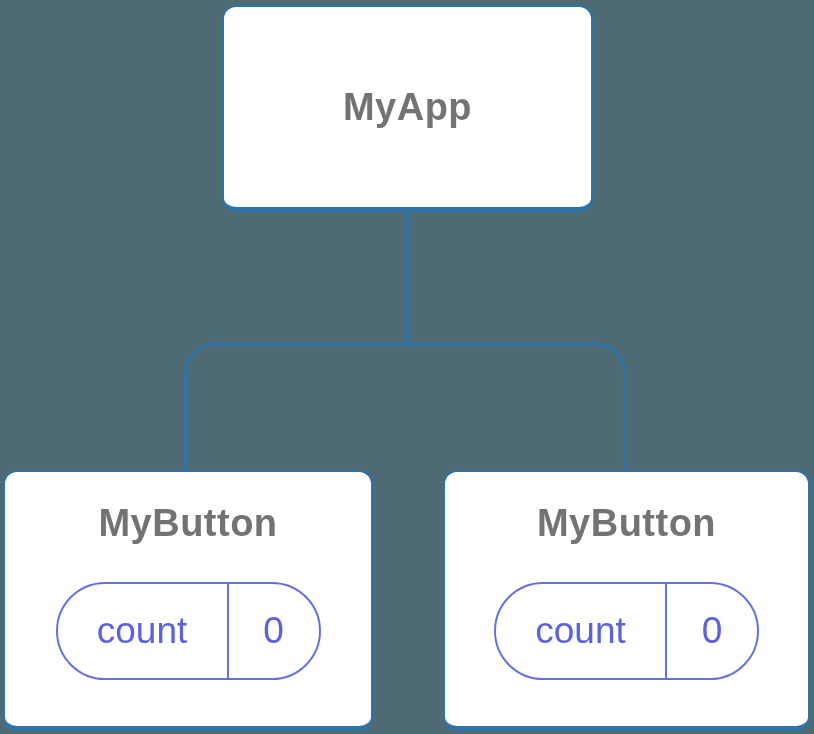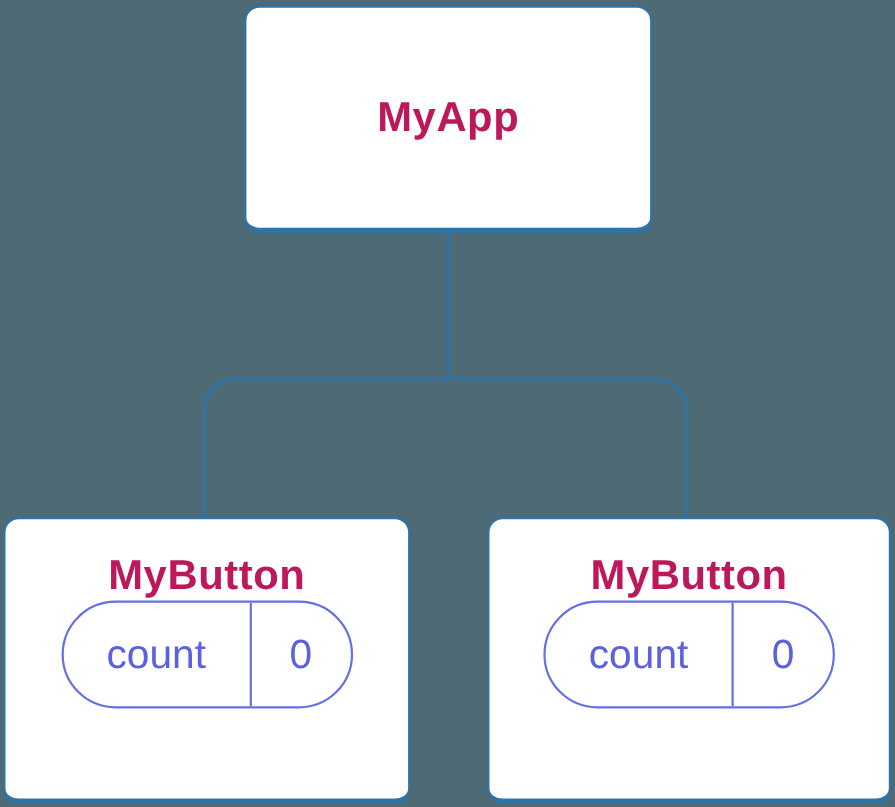--- a/index.html
+++ b/index.html
@@ -26,21 +26,21 @@
     border-bottom: 5px solid #2E74A6;
     border-radius: 14px;
     box-sizing: border-box;
     display: flex;
     flex-direction: column;
     align-items: center;
   }
   .card-title {
     font-size: 38px;
     font-weight: 600;
-    color: #be185d;
+    color: #737373;
     letter-spacing: 0.5px;
     line-height: 46px;
     white-space: nowrap;
   }
   .card.root {
     left: 222px;
     top: 5px;
     width: 371px;
     height: 207px;
     justify-content: center;
@@ -74,20 +74,21 @@
     box-sizing: border-box;
     border-top: 3px solid #2E74A6;
     border-left: 3px solid #2E74A6;
     border-right: 3px solid #2E74A6;
     border-top-left-radius: 30px;
     border-top-right-radius: 30px;
   }
 
   
   .pill {
+    margin-top: 36px;
     width: 265px;
     height: 98px;
     box-sizing: border-box;
     border: 2.5px solid #6670E2;
     border-radius: 49px;
     display: flex;
     align-items: stretch;
     overflow: hidden;
     background: #FFFFFF;
   }

